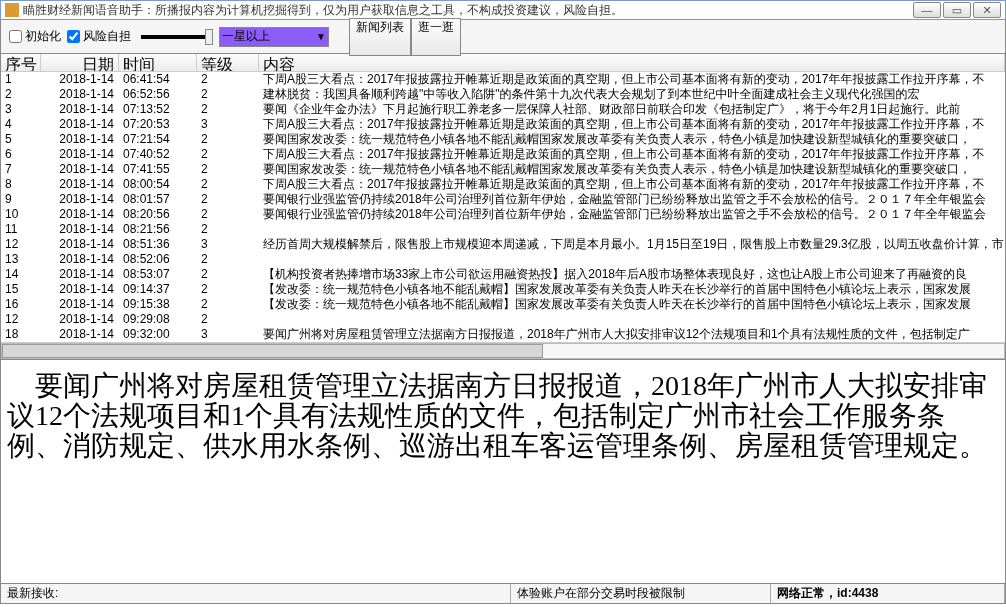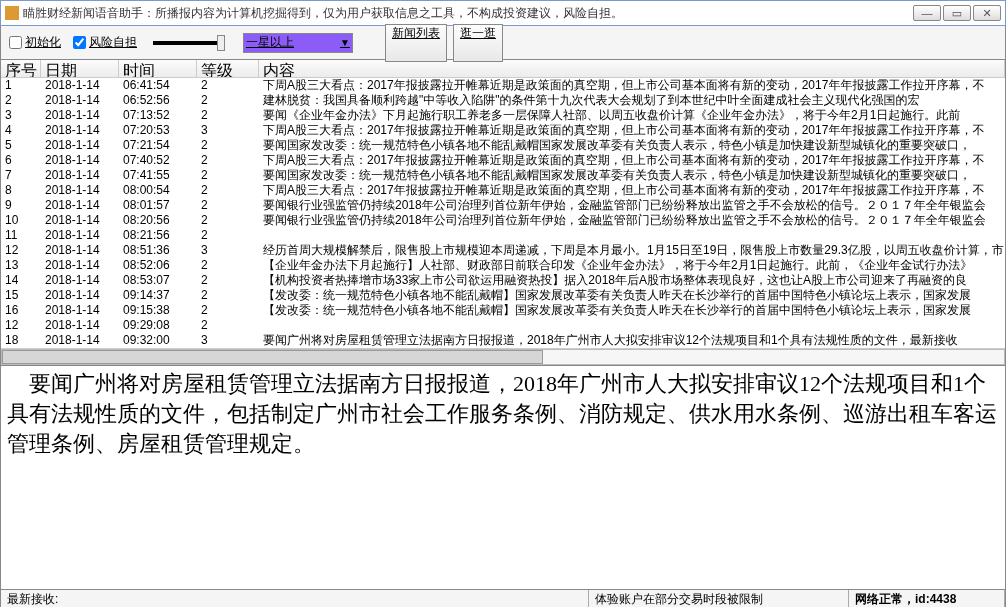--- a/index.html
+++ b/index.html
@@ -1,48 +1,48 @@
 <!DOCTYPE html>
 <html><head>
   <meta charset="utf-8">
   <style>
     * { box-sizing: border-box; margin: 0; padding: 0; }
     body { font-family: "Microsoft YaHei", "SimSun", Arial, sans-serif; font-size: 12px; background: #fff; overflow: hidden; width: 1006px; height: 607px; }
     
-    .titlebar { height: 26px; background: #fff; border: 1px solid #7a99cc; display: flex; align-items: center; padding: 0 4px; }
+    .titlebar { height: 20px; background: #fff; border: 1px solid #7a99cc; display: flex; align-items: center; padding: 0 4px; }
     .titlebar-icon { width: 14px; height: 14px; background: #d93; margin-right: 4px; display:inline-block; }
     .titlebar-text { flex: 1; color:#333; }
     .win-buttons { display: flex; gap: 0; }
     .win-btn { width: 28px; height: 16px; border: 1px solid #888; background: linear-gradient(#fff,#ddd); display: flex; align-items: center; justify-content: center; color:#555; font-size: 11px; cursor: pointer; margin-left:2px; border-radius:2px; }
     
-    .toolbar { height: 34px; border: 1px solid #888; border-top: none; padding: 4px 8px; display: flex; align-items: center; gap: 6px; background:#f5f5f5;text-decoration:underline; }
+    .toolbar { height: 34px; border: 1px solid #888; border-top: none; padding: 4px 8px; display: flex; align-items: center; background:#f5f5f5; }
     .checkbox-group { display: flex; align-items: center; gap: 3px; margin-right:6px; }
     .checkbox-group input { margin:0; }
     .slider { display:inline-block; width: 64px; height: 4px; background:#000; position:relative; margin: 0 4px; }
     .slider-thumb { position:absolute; right:-8px; top:-6px; width:8px; height:16px; background:#eee; border:1px solid #888; }
     .dropdown { border:1px solid #888; background:#8b5cf6; height:20px; padding:1px 2px; font-size:12px; width:110px; display:flex; align-items:center; justify-content:space-between;}
     .dd-arrow{ font-size:10px;}
     .button { border:1px solid #888; background:linear-gradient(#fdfdfd,#e8e8e8); height:38px; padding:0 6px; display:flex; align-items:flex-start; cursor:pointer; }
     
     .table-container { border: 1px solid #888; border-top:none; height: 306px; overflow:hidden; background:#fff; }
     .table-header { display:flex; height:18px; background:linear-gradient(#fcfcfc,#ececec); border-bottom:1px solid #ccc; }
     .th { border-right:1px solid #ccc; padding:1px 4px; font-size:16px; overflow:hidden; white-space:nowrap; }
     .table-body { height: 270px; overflow:hidden; }
     .tr { display:flex; height:15px; line-height:15px; white-space:nowrap; }
     .td { padding:0 4px; overflow:hidden; font-size:12px; border-right:1px solid transparent; }
-    .c0{width:40px;} .c1{width:78px;} .c2{width:78px;} .c3{width:62px;} .c4{flex:1;}
+    .c0{width:40px;} .c1{width:78px;text-align:right;} .c2{width:78px;} .c3{width:62px;} .c4{flex:1;}
     .hscroll { height:16px; background:#efefef; border-top:1px solid #ccc; display:flex; align-items:center;}
     .hscroll-track{ flex:1; height:16px; border:1px solid #bbb; background:#f6f6f6; position:relative;}
     .hscroll-thumb{ position:absolute; left:0; top:0; height:14px; width:54%; background:#d6d6d6; border:1px solid #999;}
     
-    .detail-pane { border:1px solid #888; border-top:none; height: 224px; padding: 3px 6px; font-size: 22px; line-height: 30px; font-family:"SimSun"; overflow:hidden; background:#fff; }
+    .detail-pane { border:1px solid #888; border-top:none; height: 224px; padding: 11px 6px; font-size: 28px; line-height: 30px; font-family:"SimSun"; overflow:hidden; background:#fff; }
     
     .statusbar { height: 20px; border:1px solid #888; border-top:none; display:flex; align-items:center; font-size:12px; background:#f5f5f5;}
     .status-cell { border-right:1px solid #aaa; padding:0 6px; height:100%; display:flex; align-items:center; }
-    .sc1{ width:588px;} .sc2{ width:260px;} .sc3{ flex:1;font-weight:bold;}
+    .sc1{ width:510px;} .sc2{ width:260px;} .sc3{ flex:1;font-weight:bold;}
   </style>
 </head>
 <body>
 
 <div class="titlebar">
   <span class="titlebar-icon"></span>
   <span class="titlebar-text">瞄胜财经新闻语音助手：所播报内容为计算机挖掘得到，仅为用户获取信息之工具，不构成投资建议，风险自担。</span>
   <div class="win-buttons">
     <div class="win-btn">—</div>
     <div class="win-btn">▭</div>
@@ -97,21 +97,21 @@
         <div class="td c1">2018-1-14</div>
         <div class="td c2">06:52:56</div>
         <div class="td c3">2</div>
         <div class="td c4">建林脱贫：我国具备顺利跨越"中等收入陷阱"的条件第十九次代表大会规划了到本世纪中叶全面建成社会主义现代化强国的宏</div>
       </div>
       <div class="tr">
         <div class="td c0">3</div>
         <div class="td c1">2018-1-14</div>
         <div class="td c2">07:13:52</div>
         <div class="td c3">2</div>
-        <div class="td c4">要闻《企业年金办法》下月起施行职工养老多一层保障人社部、以周五收盘价计算《企业年金办法》，将于今年2月1日起施行。此前</div>
+        <div class="td c4">要闻《企业年金办法》下月起施行职工养老多一层保障人社部、财政部日前联合印发《包括制定广》，将于今年2月1日起施行。此前</div>
       </div>
       <div class="tr">
         <div class="td c0">4</div>
         <div class="td c1">2018-1-14</div>
         <div class="td c2">07:20:53</div>
         <div class="td c3">3</div>
         <div class="td c4">下周A股三大看点：2017年报披露拉开帷幕近期是政策面的真空期，但上市公司基本面将有新的变动，2017年年报披露工作拉开序幕，不</div>
       </div>
       <div class="tr">
         <div class="td c0">5</div>
@@ -166,21 +166,20 @@
         <div class="td c1">2018-1-14</div>
         <div class="td c2">08:51:36</div>
         <div class="td c3">3</div>
         <div class="td c4">经历首周大规模解禁后，限售股上市规模迎本周递减，下周是本月最小。1月15日至19日，限售股上市数量29.3亿股，以周五收盘价计算，市</div>
       </div>
       <div class="tr">
         <div class="td c0">13</div>
         <div class="td c1">2018-1-14</div>
         <div class="td c2">08:52:06</div>
         <div class="td c3">2</div>
-        <div class="td c4">【企业年金办法下月起施行】人社部、财政部日前联合印发《企业年金办法》，将于今年2月1日起施行。此前，《企业年金试行办法》</div>
       </div>
       <div class="tr">
         <div class="td c0">14</div>
         <div class="td c1">2018-1-14</div>
         <div class="td c2">08:53:07</div>
         <div class="td c3">2</div>
         <div class="td c4">【机构投资者热捧增市场33家上市公司欲运用融资热投】据入2018年后A股市场整体表现良好，这也让A股上市公司迎来了再融资的良</div>
       </div>
       <div class="tr">
         <div class="td c0">15</div>
@@ -200,21 +199,21 @@
         <div class="td c0">12</div>
         <div class="td c1">2018-1-14</div>
         <div class="td c2">09:29:08</div>
         <div class="td c3">2</div>
       </div>
       <div class="tr">
         <div class="td c0">18</div>
         <div class="td c1">2018-1-14</div>
         <div class="td c2">09:32:00</div>
         <div class="td c3">3</div>
-        <div class="td c4">要闻广州将对房屋租赁管理立法据南方日报报道，2018年广州市人大拟安排审议12个法规项目和1个具有法规性质的文件，最新接收</div>
+        <div class="td c4">要闻广州将对房屋租赁管理立法据南方日报报道，2018年广州市人大拟安排审议12个法规项目和1个具有法规性质的文件，包括制定广</div>
       </div>
     </div>
   <div class="hscroll">
     <div class="hscroll-track">
       <div class="hscroll-thumb"></div>
     </div>
   </div>
 </div>
 
 <div class="detail-pane">　要闻广州将对房屋租赁管理立法据南方日报报道，2018年广州市人大拟安排审议12个法规项目和1个具有法规性质的文件，包括制定广州市社会工作服务条例、消防规定、供水用水条例、巡游出租车客运管理条例、房屋租赁管理规定。</div>

